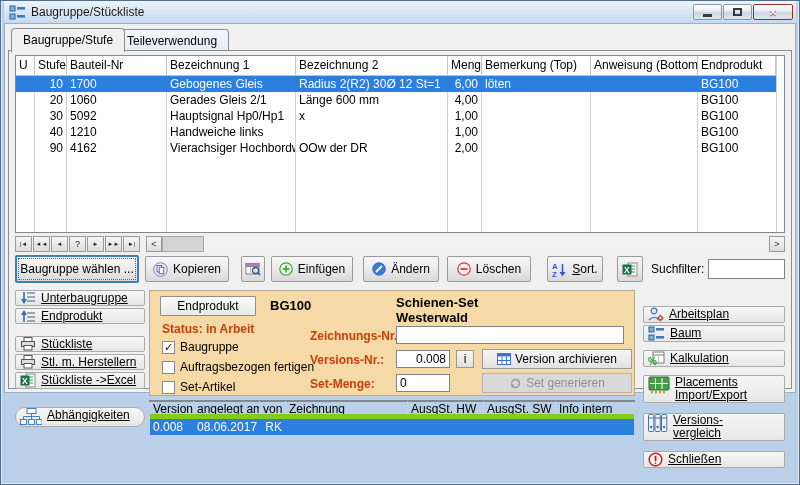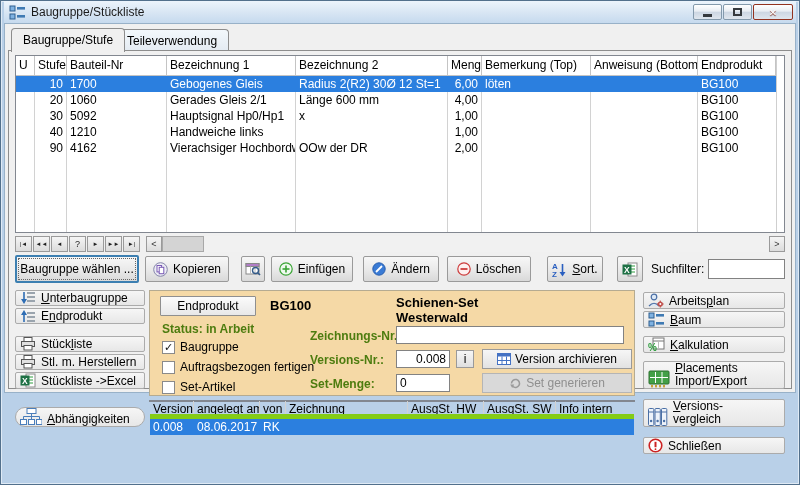--- a/index.html
+++ b/index.html
@@ -62,30 +62,30 @@
   .w-bw{width:124px;margin-right:6px;} .w-kop{width:84px;margin-right:12px;}
   .w-ico{width:24px;margin-right:6px;} .w-ein{width:82px;margin-right:10px;}
   .w-and{width:76px;margin-right:8px;} .w-los{width:84px;margin-right:16px;}
   .w-srt{width:56px;margin-right:14px;} .w-xls{width:26px;margin-right:8px;}
   .sf-label{margin-right:4px;}
   .sf-input{flex:1;min-width:60px;max-width:110px;height:20px;border:1px solid #828282;background:#fff;font:inherit;padding:0 3px;}
   .hot{text-decoration:underline;}
   
   .lower{position:absolute;top:237px;left:0;right:0;bottom:2px;display:flex;}
   .leftcol{width:130px;margin:2px 4px 0 6px;display:flex;flex-direction:column;}
-  .rightcol{width:142px;margin:4px 6px 0 6px;display:flex;flex-direction:column;}
+  .rightcol{width:142px;margin:18px 6px 0 6px;display:flex;flex-direction:column;}
   .sidebtn{width:100%;height:22px;margin-bottom:2px;border:1px solid #ababab;border-radius:2px;
-    background:linear-gradient(#f6f6f6,#e7e7e7);display:flex;align-items:flex-end;gap:5px;padding:0 4px;text-align:left;}
+    background:linear-gradient(#f6f6f6,#e7e7e7);display:flex;align-items:flex-start;gap:5px;padding:0 4px;text-align:left;text-decoration:underline;}
   .sidebtn .lbl2{line-height:13px;}
   .gap10{height:10px;flex:0 0 auto;} .gap16{height:16px;flex:0 0 auto;} .gap6{height:6px;flex:0 0 auto;} .gap8{height:8px;flex:0 0 auto;}
   .sidebtn.tall{height:30px;border-radius:10px;} .sidebtn.h34{height:34px;} .sidebtn.h36{height:36px;}
   .centercol{flex:1;margin:2px 2px 0 0;display:flex;flex-direction:column;min-width:0;}
   
   .panel{position:relative;height:106px;background:#f5d9a6;border:1px solid #b5ab91;flex:0 0 auto;}
-  .navy{color:#4d7c0f;font-weight:bold;}
+  .navy{color:#c2410c;font-weight:bold;}
   .ep-btn{position:absolute;left:10px;top:5px;width:96px;height:20px;border:1px solid #8f8f8f;border-radius:1px;
     background:linear-gradient(#fbfbfb,#e8e8e8);display:flex;align-items:center;justify-content:center;}
   .bg100{position:absolute;left:120px;top:7px;font-weight:bold;font-size:13px;}
   .setname{position:absolute;left:246px;top:4px;font-weight:bold;font-size:13px;line-height:15px;}
   .statusline{position:absolute;left:12px;top:31px;}
   .cbrow{position:absolute;left:12px;display:flex;align-items:center;gap:5px;}
   .cb1{top:49px;} .cb2{top:69px;align-items:flex-end;} .cb3{top:89px;}
   .cbbox{width:13px;height:13px;background:#fff;border:1px solid #8a8a8a;display:flex;align-items:center;justify-content:center;
     font-size:11px;line-height:11px;color:#111;}
   .flabel{position:absolute;left:160px;}
@@ -99,21 +99,21 @@
   .archbtn{position:absolute;left:332px;top:58px;width:150px;height:20px;border:1px solid #9a9a9a;
     background:linear-gradient(#f6f6f6,#e2e2e2);display:flex;align-items:center;justify-content:center;gap:4px;}
   .genbtn{position:absolute;left:332px;top:82px;width:150px;height:20px;border:1px solid #b5b5b5;
     background:#d9d9d9;color:#8f8f8f;display:flex;align-items:center;justify-content:center;gap:4px;}
   
   .vtable{margin-top:4px;flex:1;border:1px solid #828790;background:#fff;display:flex;flex-direction:column;min-height:0;}
   .vrow{display:flex;height:16px;line-height:16px;flex:0 0 auto;white-space:nowrap;}
   .vrow.header{height:18px;line-height:17px;border-bottom:5px solid #84cc16;}
   .vrow.filler{flex:1;height:auto;}
   .vc{border-right:1px solid #d2d2d2;padding:0 3px;overflow:hidden;flex:0 0 auto;}
-  .v-version{width:44px;} .v-am{width:66px;text-align:center;} .v-von{width:26px;text-align:left;}
+  .v-version{width:44px;} .v-am{width:66px;text-align:center;} .v-von{width:26px;text-align:right;}
   .v-zeich{width:122px;} .v-hw{width:76px;} .v-sw{width:72px;} .v-info{flex:1;border-right:none;}
   .vrow.selected{background:#2b7fdf;color:#fff;}
   .vrow.selected .vc{border-right-color:transparent;}
 </style>
 </head>
 <body>
 
 <div class="window">
   <div class="titlebar">
     <svg class="ticon" viewBox="0 0 17 15">

